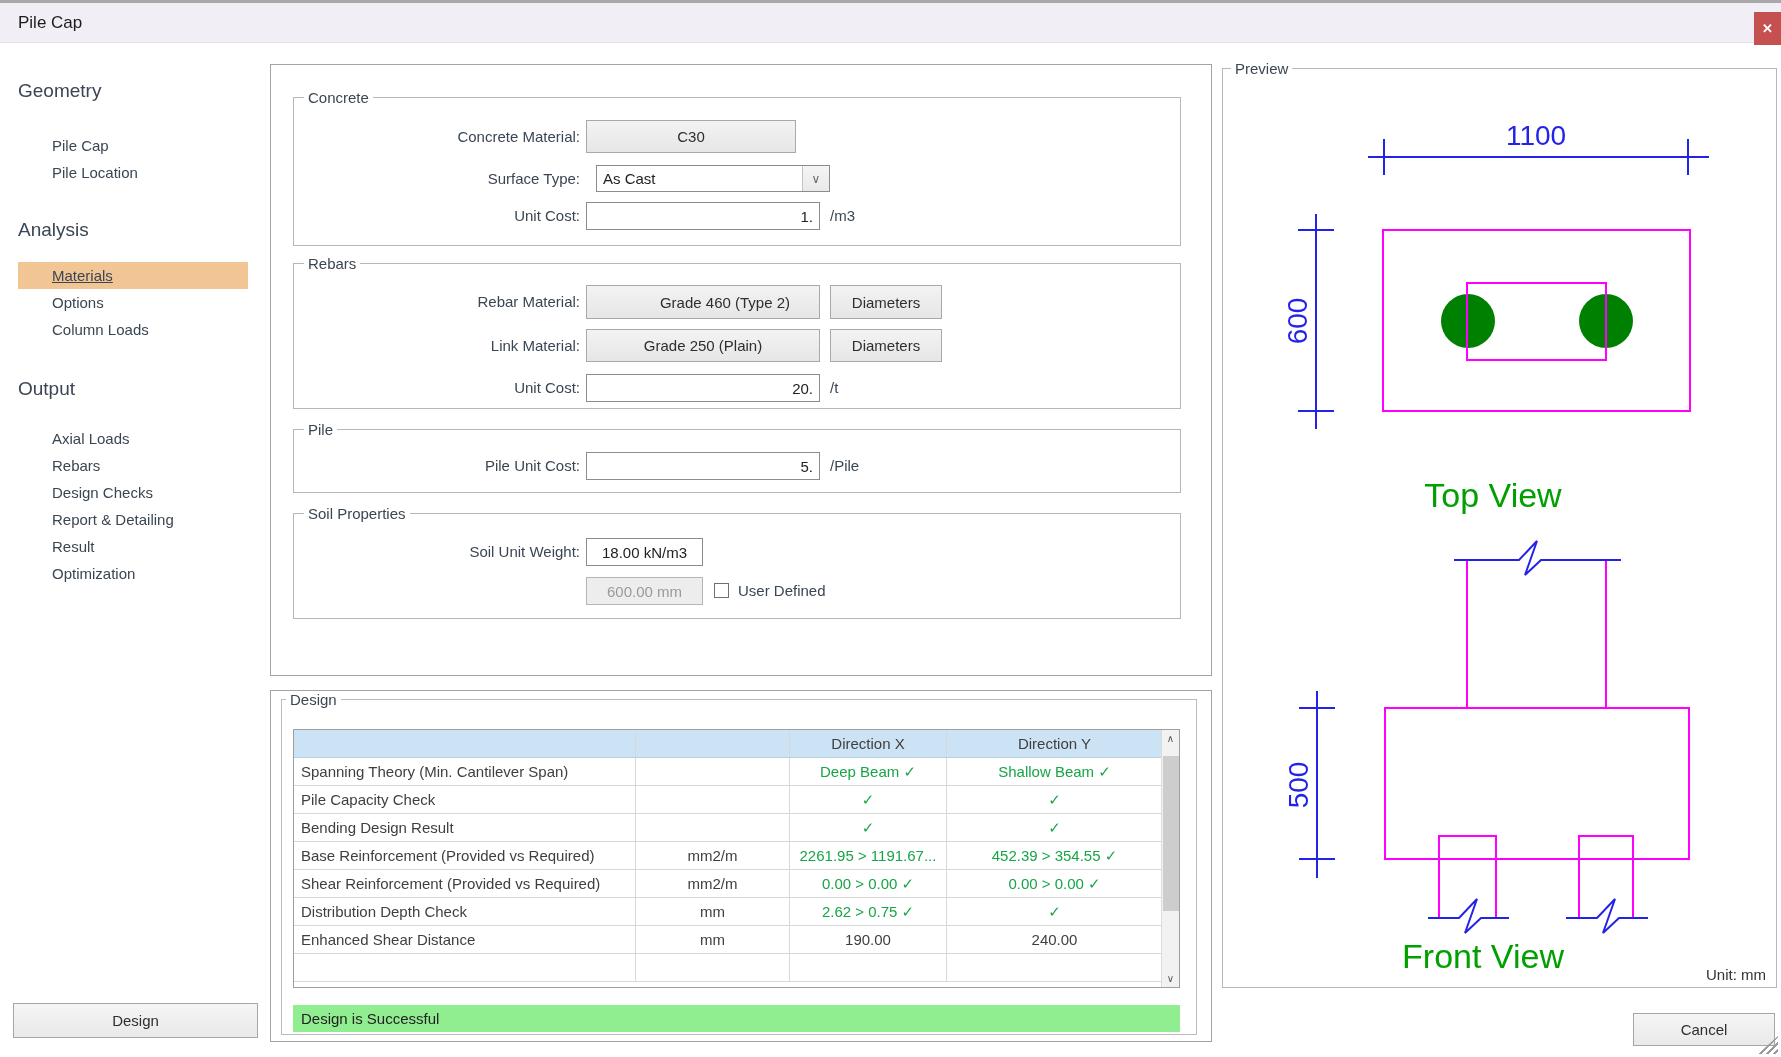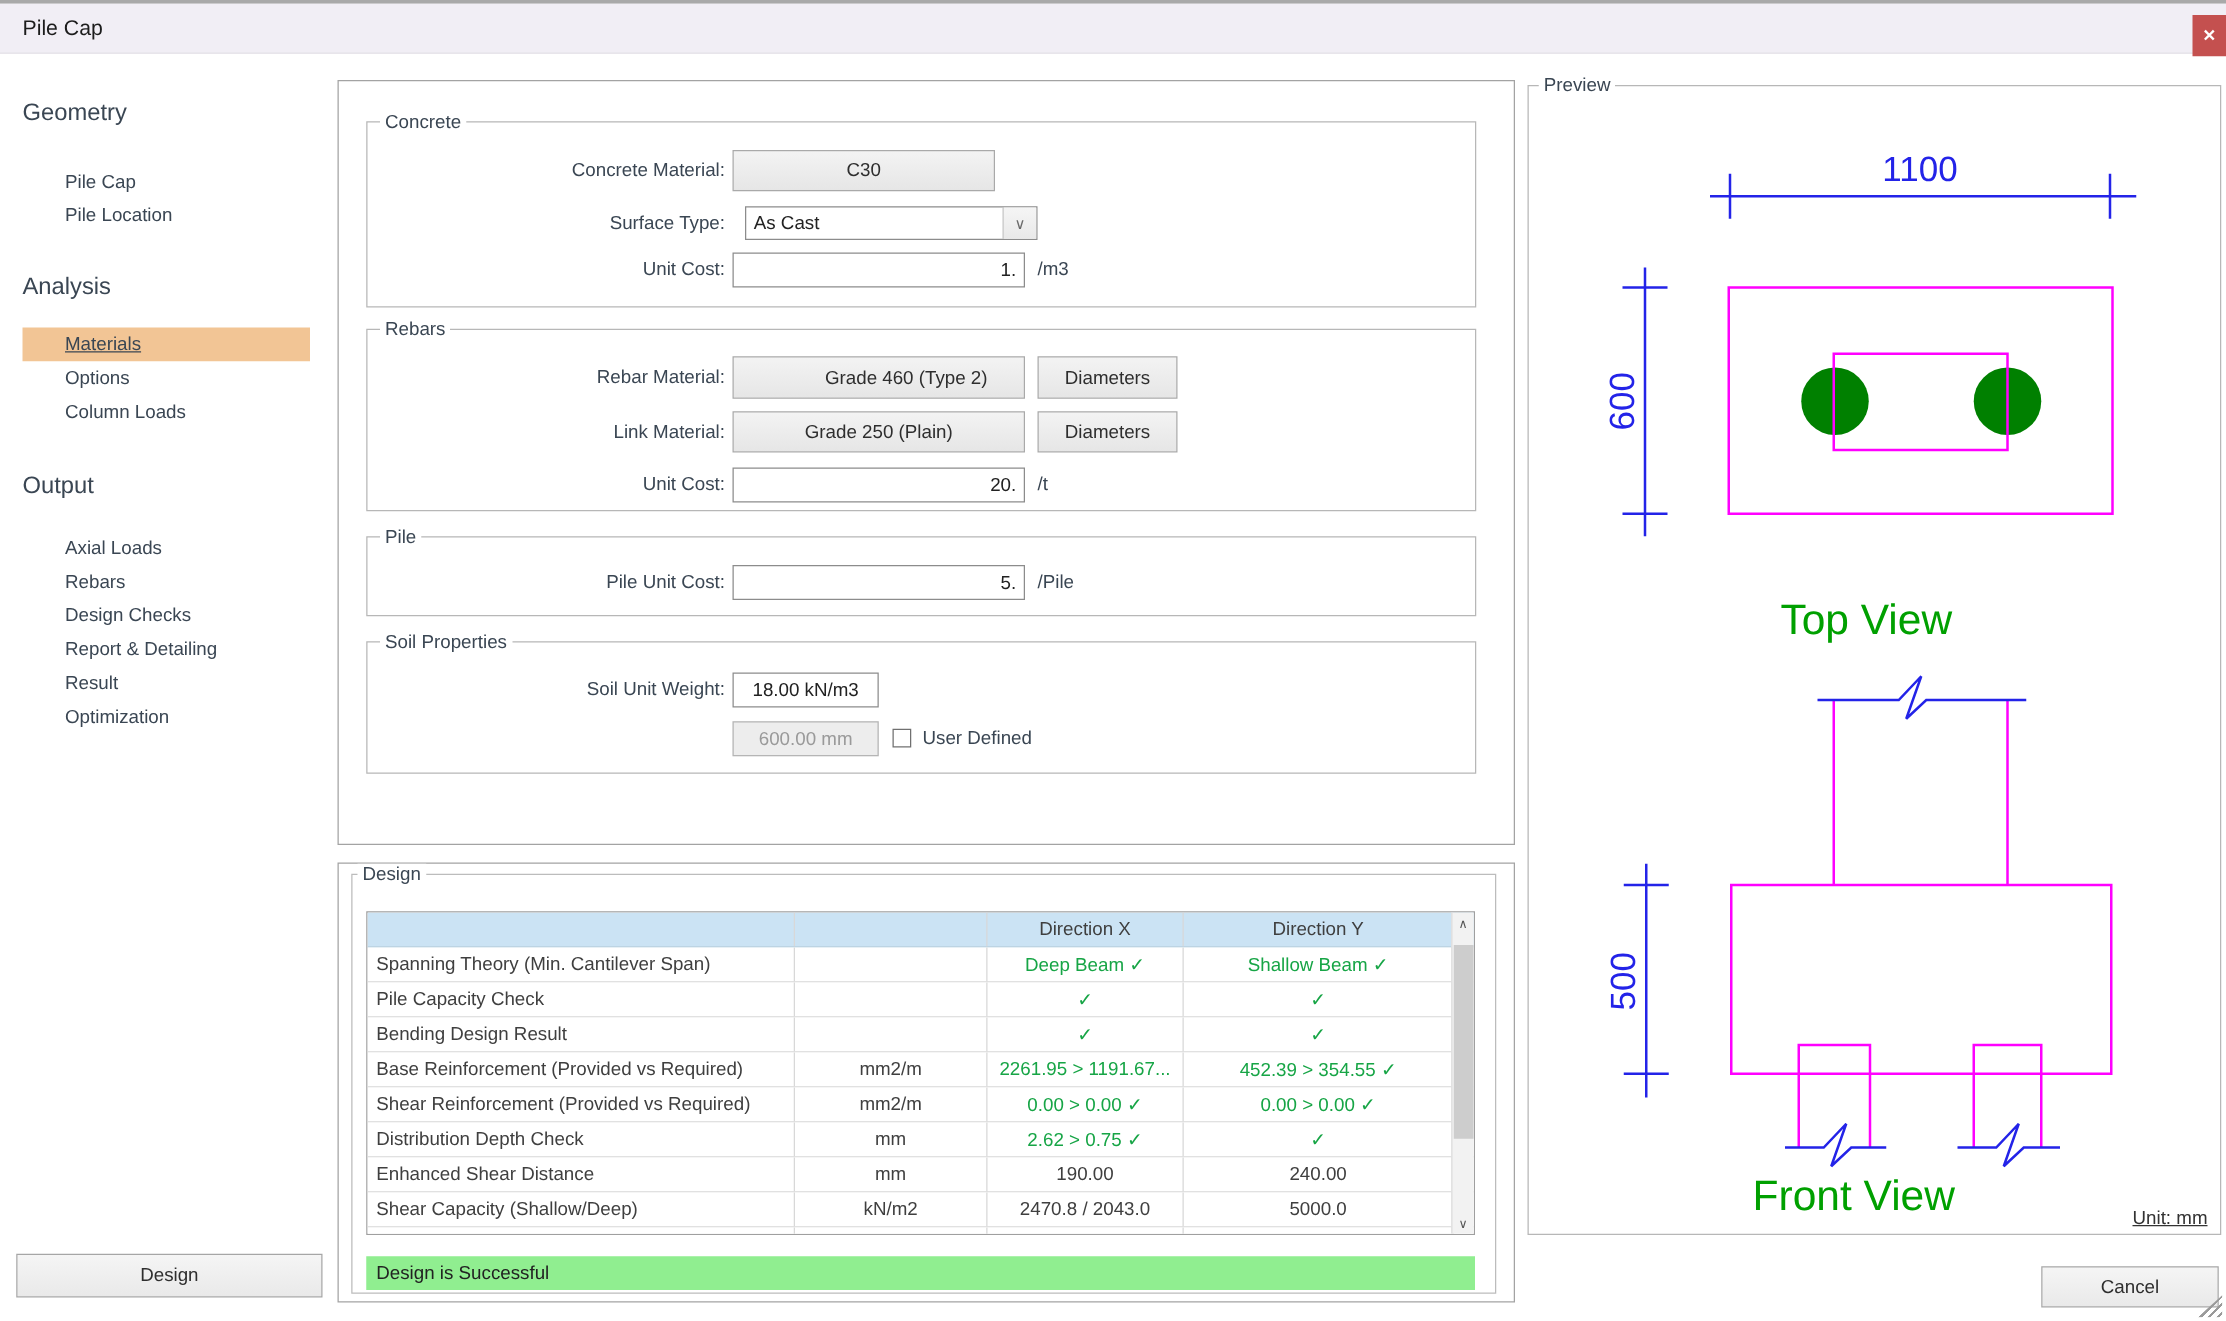--- a/index.html
+++ b/index.html
@@ -69,21 +69,21 @@
   
   .pushbtn { position:absolute; background:linear-gradient(180deg,#f5f5f5,#e9e9e9); border:1px solid #a6a6a6;
              display:flex; align-items:center; justify-content:center; font-size:15px; color:#2e2e2e; cursor:default; }
   .design-btn { left:13px; top:1003px; width:245px; height:35px; }
   .ok-btn { left:1478px; top:1069px; width:142px; height:33px; }
   .cancel-btn { left:1633px; top:1013px; width:142px; height:33px; }
 
   
   .preview-box { left:1222px; top:68px; width:555px; height:920px; }
   .preview-svg { position:absolute; left:0; top:0; }
-  .unit-note { position:absolute; right:10px; bottom:4px; font-size:15px; color:#333;text-decoration:underline; }
+  .unit-note { position:absolute; right:10px; bottom:4px; font-size:15px; color:#333; }
   .mg { stroke:var(--magenta,#ff00ff); fill:none; stroke-width:2px; }
   .bl { stroke:var(--dim-blue,#2323e8); fill:none; stroke-width:2px; }
   .pg { fill:var(--pile-green,#008000); stroke:none; }
   .dimtxt { fill:var(--dim-blue,#2323e8); font-family:"Liberation Sans",sans-serif; font-size:28px; }
   .viewtxt { fill:var(--view-green,#00a000); font-family:"Liberation Sans",sans-serif; font-size:34px; }
 
   .resize-grip { position:absolute; left:1758px; top:1036px; width:20px; height:18px;
                  background:repeating-linear-gradient(135deg, transparent 0 3px, #9a9a9a 3px 5px);
                  clip-path:polygon(100% 0, 100% 100%, 0 100%); }
 </style>
@@ -222,26 +222,20 @@
             <div class="tcell c2 g">2.62 &gt; 0.75 ✓</div>
             <div class="tcell c3 g">✓</div>
           </div>
           <div class="trow">
             <div class="tcell c0">Enhanced Shear Distance</div>
             <div class="tcell c1">mm</div>
             <div class="tcell c2">190.00</div>
             <div class="tcell c3">240.00</div>
           </div>
           <div class="trow">
-            <div class="tcell c0">Shear Capacity (Shallow/Deep)</div>
-            <div class="tcell c1">kN/m2</div>
-            <div class="tcell c2">2470.8 / 2043.0</div>
-            <div class="tcell c3">5000.0</div>
-          </div>
-          <div class="trow">
             <div class="tcell c0"></div>
             <div class="tcell c1"></div>
             <div class="tcell c2"></div>
             <div class="tcell c3"></div>
           </div>
         </div>
       <div class="vscroll">
         <div class="sarr">∧</div>
         <div class="sthumb"></div>
         <div class="sarr down">∨</div>

